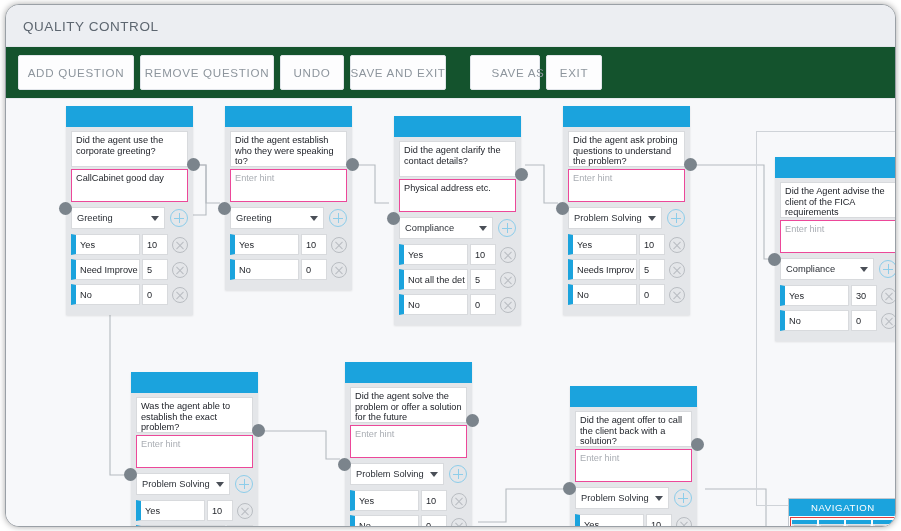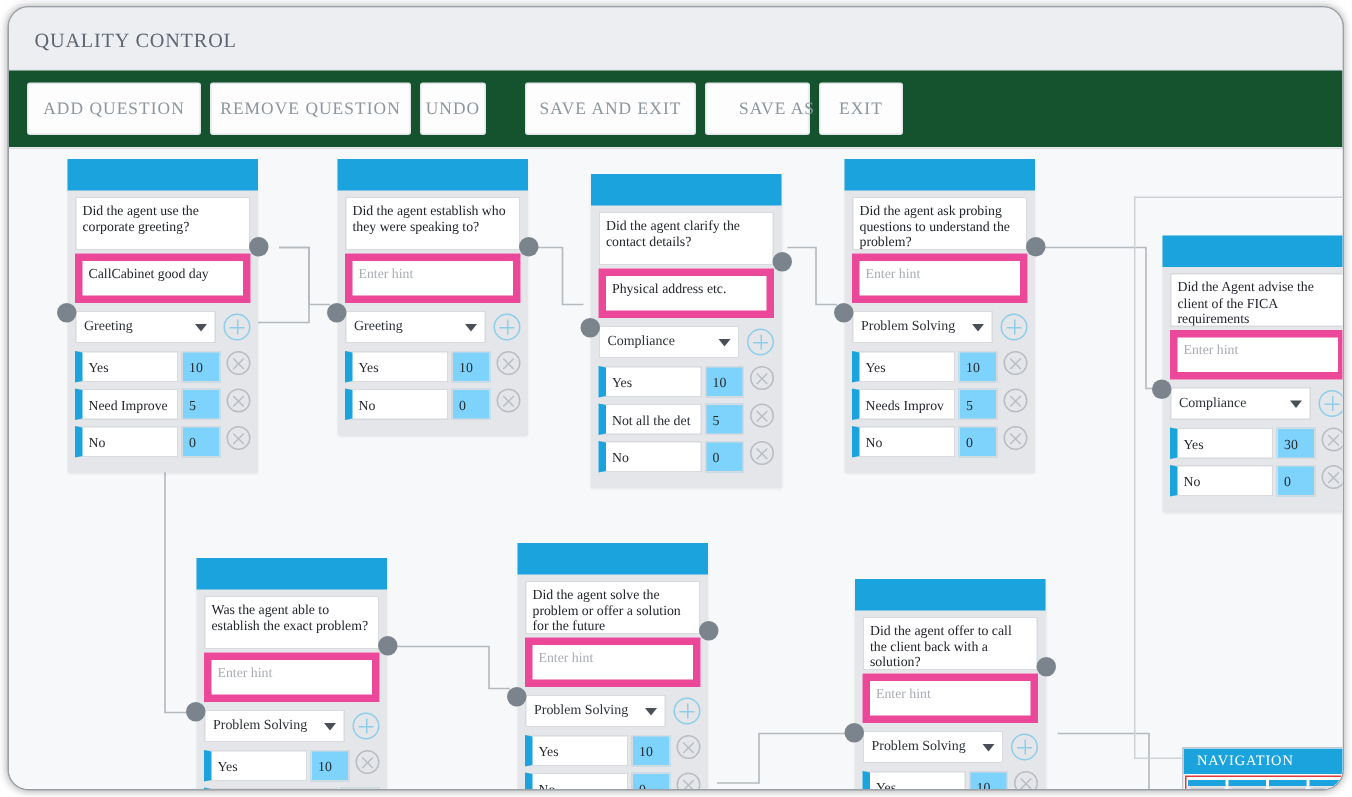--- a/index.html
+++ b/index.html
@@ -17,21 +17,20 @@
   .window {
     position: absolute;
     left: 5px; top: 4px;
     width: 891px; height: 523px;
     box-sizing: border-box;
     border: 1px solid #9aa0a6;
     border-radius: 14px;
     background: #f7f8fa;
     overflow: hidden;
     box-shadow: 0 0 6px rgba(0,0,0,.35);
-    font-family: Liberation Serif, serif;
   }
   
   .titlebar {
     position: absolute; left: 0; top: 0;
     width: 100%; height: 42px;
     background: #eceef2;
     border-bottom: 1px solid #e2e5ea;
     box-sizing: border-box;
   }
   .titlebar-text {
@@ -91,21 +90,21 @@
     height: 36px;
     padding: 3px 4px 0 4px;
     font-size: 9.2px;
     line-height: 10.6px;
     color: #20232a;
     overflow: hidden;
     margin-bottom: 2px;
   }
   .q-hint {
     background: #ffffff;
-    border: 5px solid #ec4899;
+    border: 1px solid #ec4899;
     box-sizing: border-box;
     height: 33px;
     padding: 3px 4px 0 4px;
     font-size: 9.2px;
     line-height: 10.6px;
     color: #1d2026;
     overflow: hidden;
     margin-bottom: 5px;
   }
   .q-hint.placeholder { color: #a9adb3; }
@@ -145,42 +144,42 @@
     position: relative;
     cursor: pointer;
   }
   .plus:before, .plus:after {
     content: ""; position: absolute; background: #8dcdea;
   }
   .plus:before { left: 3px; right: 3px; top: 50%; height: 1px; margin-top: -.5px; }
   .plus:after { top: 3px; bottom: 3px; left: 50%; width: 1px; margin-left: -.5px; }
 
   .ans-row {
-    display: flex; align-items: flex-start;
+    display: flex; align-items: center;
     margin-bottom: 4px;
   }
   .ans-label {
     flex: 1 1 auto;
     height: 21px;
     background: #ffffff;
     border: 1px solid #d8dadd;
     box-sizing: border-box;
     border-left: 5px solid #1ba3dd;
     display: flex; align-items: center;
     padding-left: 4px;
     font-size: 9.2px;
     color: #24272d;
     overflow: hidden; white-space: nowrap;
     cursor: text;
   }
   .ans-score {
     flex: 0 0 26px;
     height: 21px;
     margin-left: 2px;
-    background: #7dd3fc;
+    background: #ffffff;
     border: 1px solid #d8dadd;
     box-sizing: border-box;
     display: flex; align-items: center;
     padding-left: 4px;
     font-size: 9.2px;
     color: #24272d;
     cursor: text;
   }
   .del {
     flex: 0 0 auto;
@@ -229,21 +228,21 @@
     box-sizing: border-box;
     overflow: hidden;
   }
   .nav-head {
     height: 17px;
     background: #1ba3dd;
     color: #ffffff;
     font-size: 9.6px;
     letter-spacing: .6px;
     display: flex; align-items: center;
-    padding-left: 9px;
+    padding-left: 22px;
     box-sizing: border-box;
   }
   .nav-map {
     position: absolute; left: 0; top: 17px;
     width: 100%; height: 87px;
     background: #fbfcfd;
     overflow: hidden;
   }
   .mini {
     position: absolute;
@@ -270,22 +269,22 @@
 <div id="app">
   <div class="window">
 
     <div class="titlebar">
       <div class="titlebar-text">QUALITY CONTROL</div>
     </div>
 
     <div class="toolbar" id="toolbar">
         <div class="tbtn" style="left: 12px; width: 116px;">ADD QUESTION</div>
         <div class="tbtn" style="left: 134px; width: 134px;">REMOVE QUESTION</div>
-        <div class="tbtn" style="left: 274px; width: 44px;">UNDO</div>
-        <div class="tbtn" style="left: 344px; width: 114px;">SAVE AND EXIT</div>
+        <div class="tbtn" style="left: 274px; width: 64px;">UNDO</div>
+        <div class="tbtn" style="left: 344px; width: 96px;">SAVE AND EXIT</div>
         <div class="tbtn" style="left: 464px; width: 70px; padding-left: 26px;">SAVE AS</div>
         <div class="tbtn" style="left: 540px; width: 56px;">EXIT</div>
       </div>
 
     <div class="canvas">
 
       <svg class="wires" viewBox="0 0 891 429" preserveAspectRatio="none">
         <g fill="none" stroke="#b5babf" stroke-width="1.1">
 
           <path d="M180,66 L200,66 L200,104 L214,104"></path>
@@ -302,21 +301,21 @@
 
           <path d="M472,423 L500,423 L500,390 L559,390"></path>
 
           <path d="M699,390 L760,390 L760,429"></path>
         </g>
       </svg>
 
       <div class="group-frame" style="left:750px; top:32px; width:141px; height:375px;"></div>
 
       <div id="cards">
-          <div class="card" style="left: 39px; top: 7px;">
+          <div class="card" style="left: 60px; top: 7px;">
             <div class="card-head"></div>
             <div class="card-body">
               <div class="q-text">Did the agent use the corporate greeting?</div>
               <div class="q-hint">CallCabinet good day</div>
               <div class="cat-row">
                 <div class="cat-select">
                   <span>Greeting</span>
                   <span class="caret"></span>
                 </div>
                 <div class="plus"></div>

